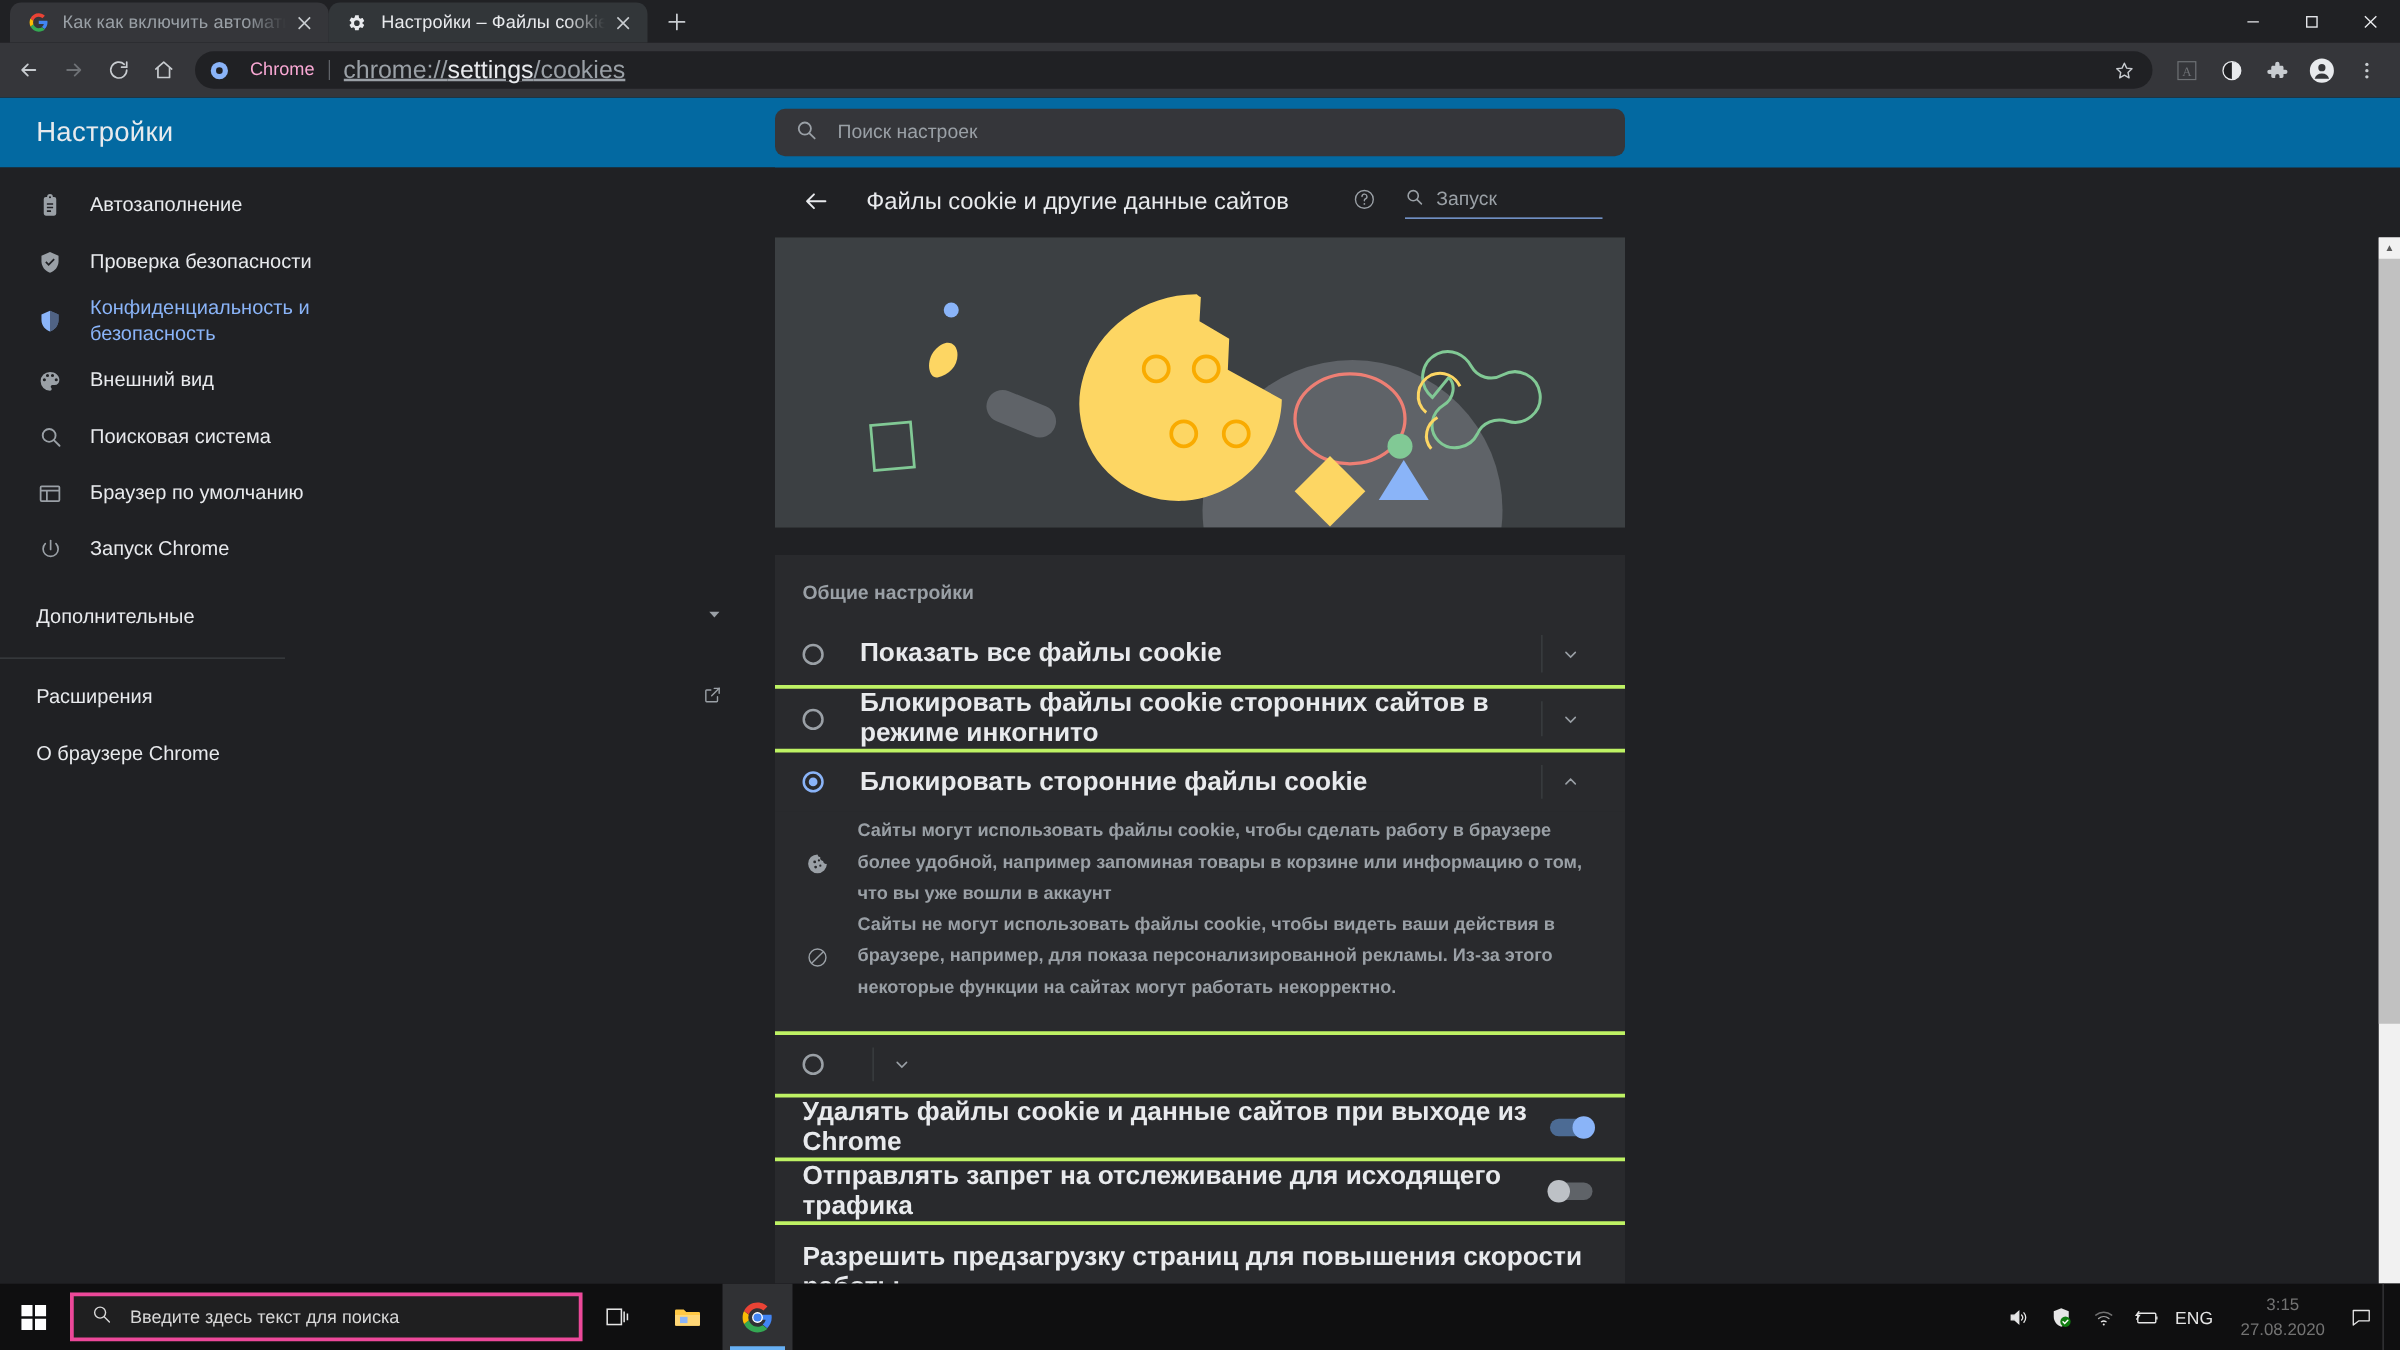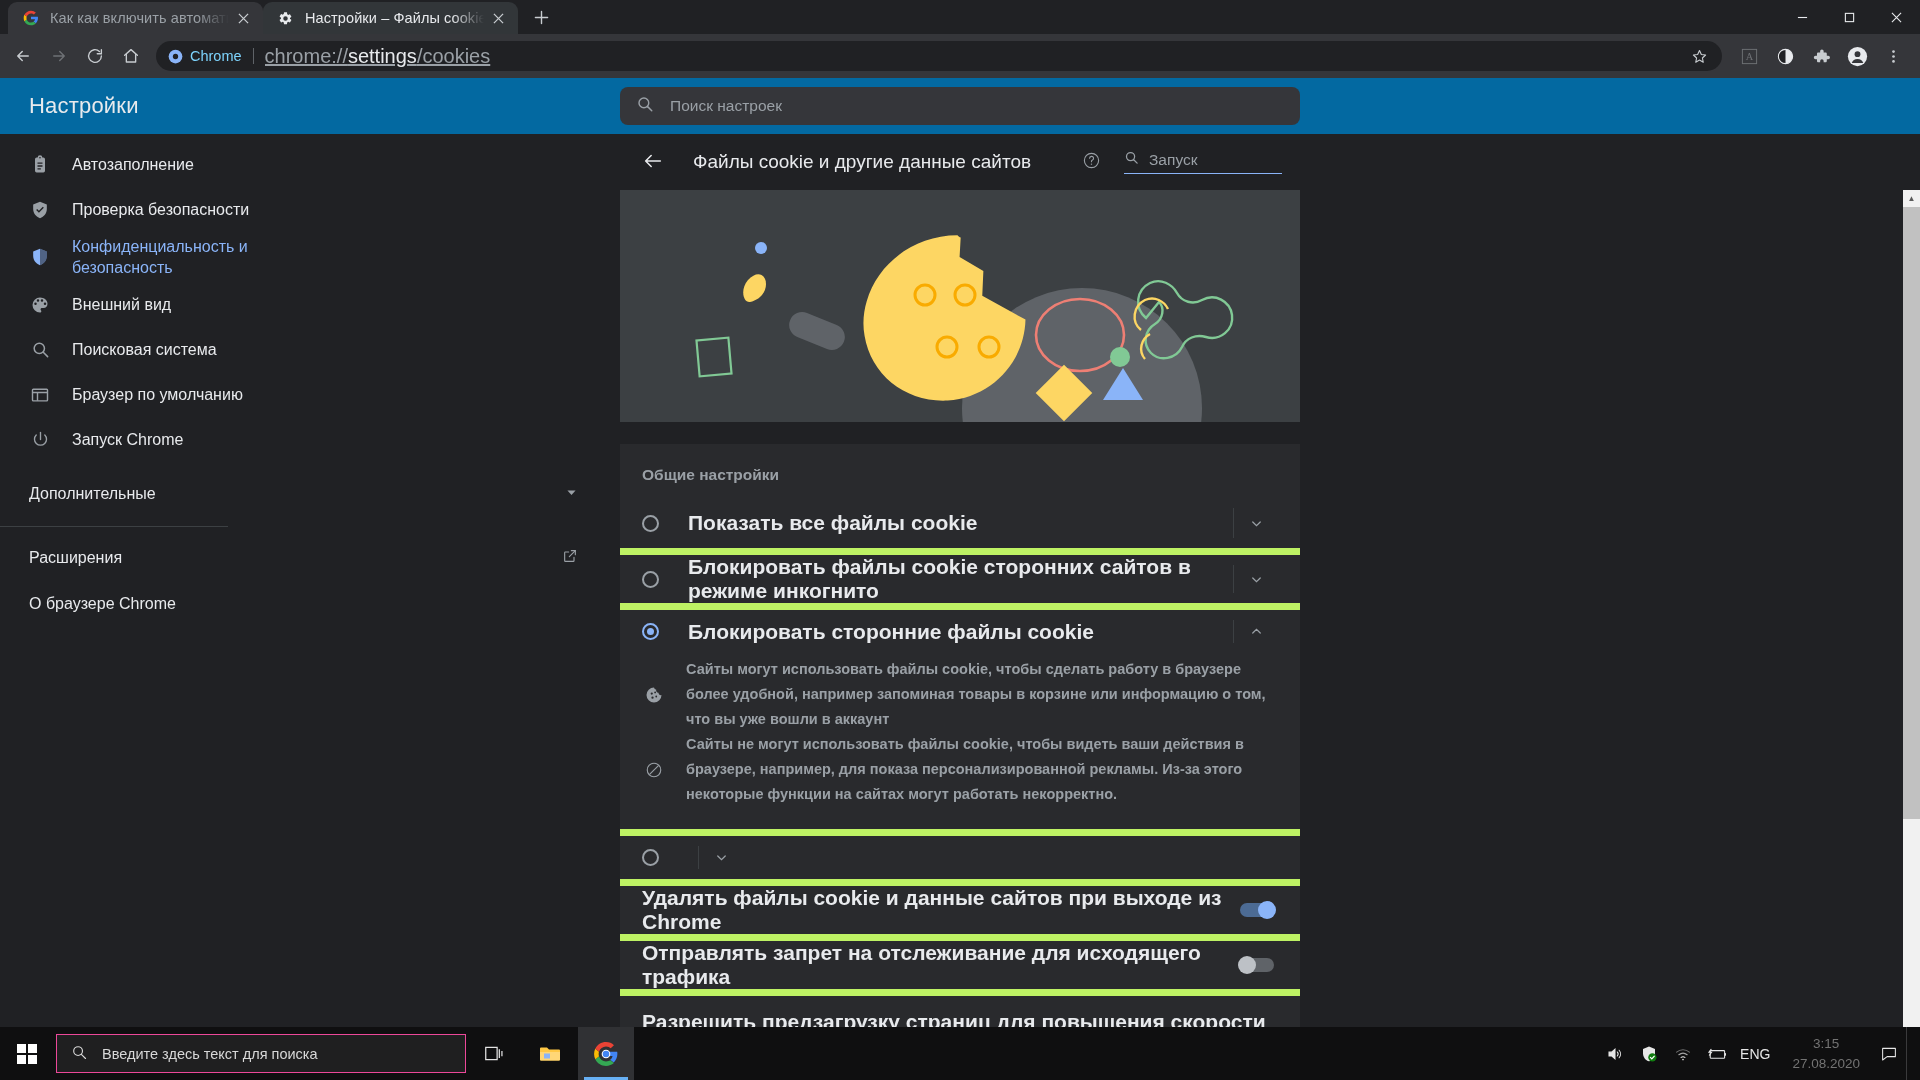--- a/index.html
+++ b/index.html
@@ -83,22 +83,22 @@
   }
   .tb-icon.disabled { color: #6e7175; }
   .omnibox {
     flex: 1 1 auto; height: 30px;
     background: #202124; border-radius: 15px;
     display: flex; align-items: center;
     margin: 0 8px 0 6px; padding: 0 6px 0 12px;
     min-width: 0;
   }
   .omni-chrome-badge {
-    display: flex; align-items: center; gap: 7px;
-    font-size: 14.5px; color: #7dd3fc; flex: 0 0 auto;
+    display: flex; align-items: center; gap: 17px;
+    font-size: 14.5px; color: #f9a8d4; flex: 0 0 auto;
   }
   .omni-sep {
     width: 1px; height: 16px; background: #5f6368;
     margin: 0 11px;
   }
   .omni-url {
     font-size: 20px; color: #9aa0a6;
     white-space: nowrap; overflow: hidden;
     flex: 1 1 auto;
     text-decoration: underline;
@@ -220,21 +220,21 @@
     width: 680px; background: #292a2d;
     margin-top: 22px; border-radius: 0; font-weight: bold;
   }
   .card-title {
     font-size: 15.5px; color: #9aa0a6;
     padding: 22px 24px 14px 22px;
   }
   .row {
     display: flex; align-items: center;
     min-height: 50px; padding: 0 22px 0 22px;
-    border-top: 7px solid #bef264;
+    border-top: 3px solid #bef264;
   }
   .row.first { border-top: none; }
   .radio {
     width: 17px; height: 17px; border-radius: 50%;
     border: 2px solid #9aa0a6; flex: 0 0 17px;
     margin-right: 29px; position: relative;
   }
   .radio.on { border-color: #8ab4f8; }
   .radio.on::after {
     content: ""; position: absolute;
@@ -300,21 +300,21 @@
     position: absolute; left: 0; right: 0; bottom: 0; height: 53px;
     background: #0f0f10; display: flex; align-items: center;
     font-size: 14.5px; color: #e6e6e6;
   }
   .start-btn {
     width: 54px; height: 53px;
     display: flex; align-items: center; justify-content: center;
   }
   .tb-search {
     width: 410px; height: 39px; background: #1f1f20;
-    border: 1px solid #ec4899;
+    border: 3px solid #ec4899;
     display: flex; align-items: center; gap: 14px;
     padding: 0 14px; margin-left: 2px;
     color: #d8d8d8; font-size: 14.5px;
   }
   .tb-app {
     width: 56px; height: 53px;
     display: flex; align-items: center; justify-content: center;
     position: relative;
   }
   .tb-app.running::after {

